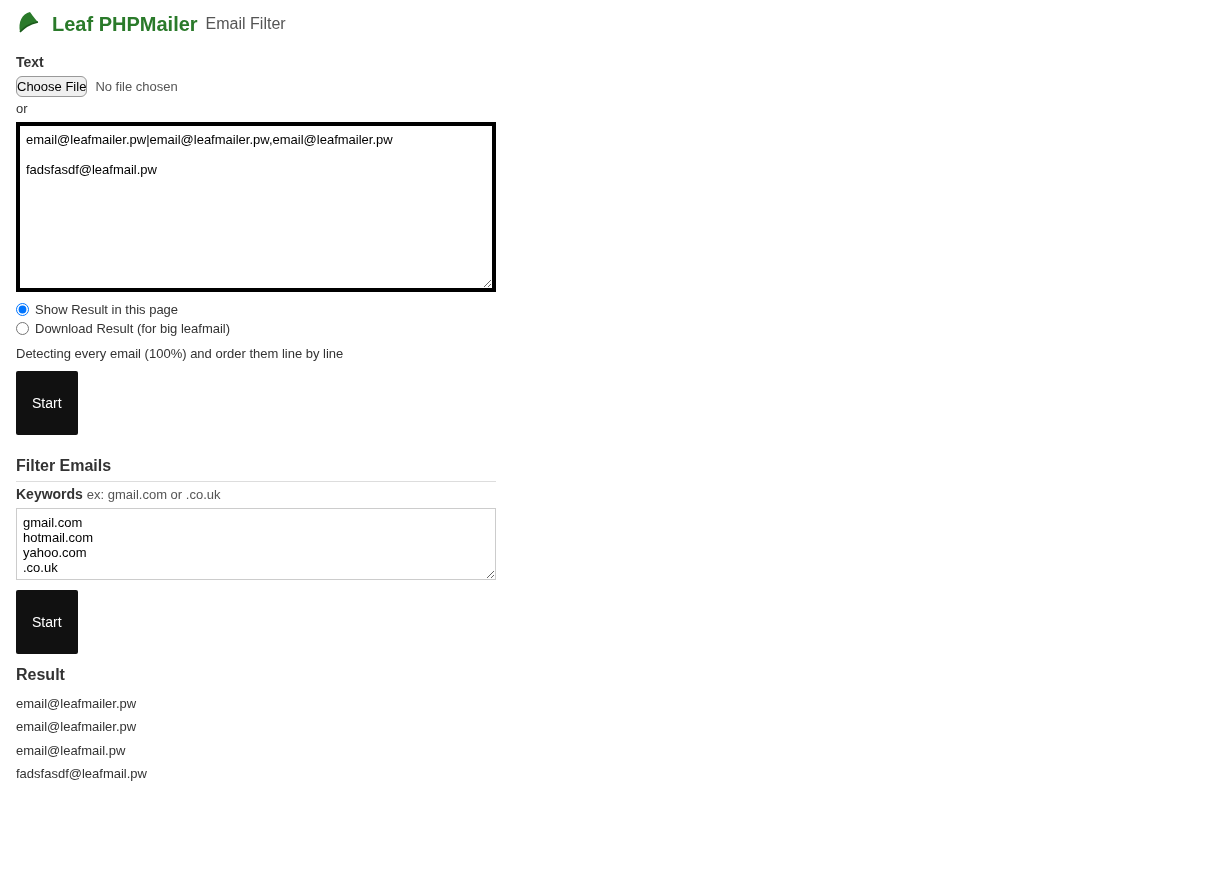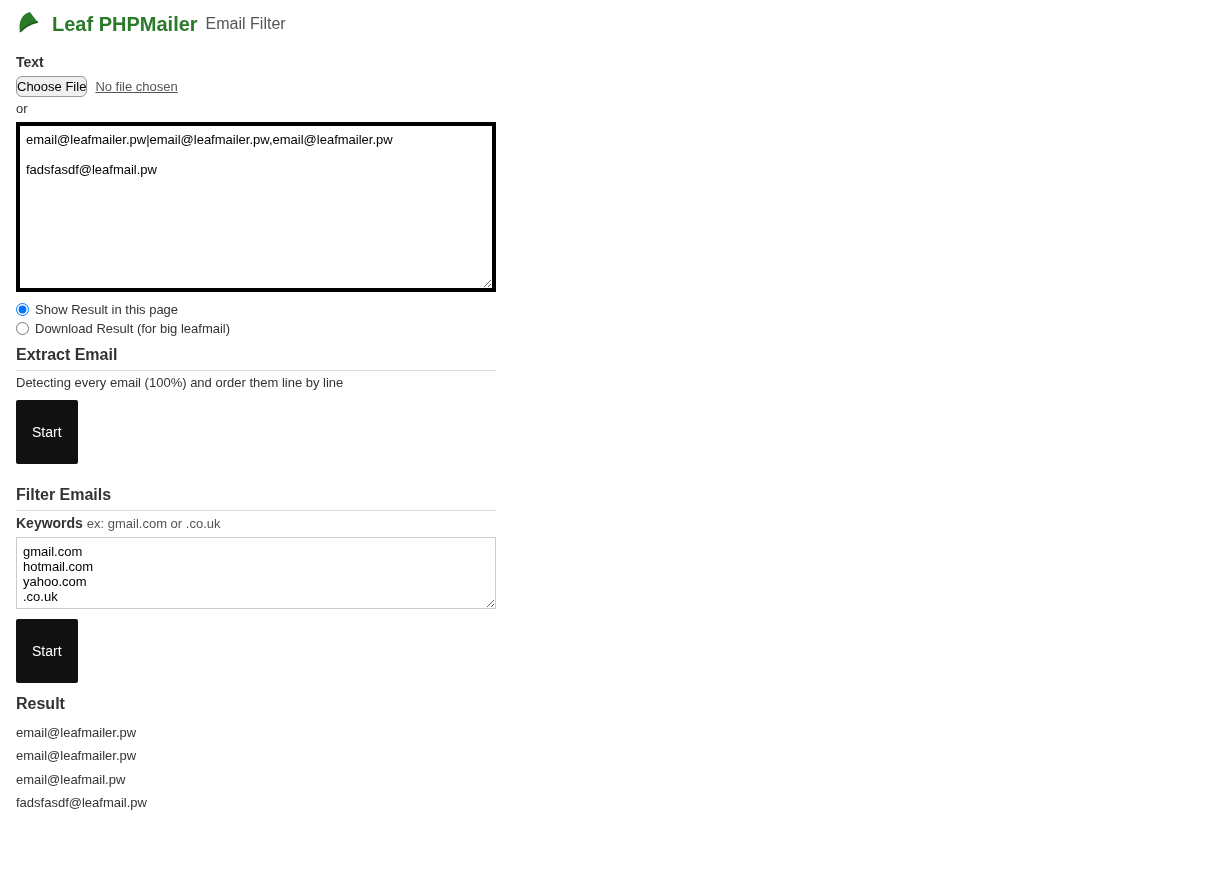--- a/index.html
+++ b/index.html
@@ -59,21 +59,20 @@
       border: 1px solid #999;
       background: #f0f0f0;
       cursor: pointer;
       font-size: 13px;
       border-radius: 6px;
     }
 
     .no-file-text {
       font-size: 13px;
       color: #555;
-      text-decoration: underline;
     }
 
     .or-text {
       margin-bottom: 6px;
       font-size: 13px;
     }
 
     .email-textarea {
       width: 480px;
       height: 170px;
@@ -196,21 +195,20 @@
     <input type="radio" name="result_option" checked="" style="">
     <span>Show Result in this page</span>
   </div>
   <div class="radio-row">
     <input type="radio" name="result_option" style="">
     <span>Download Result (for big leafmail)</span>
   </div>
 </div>
 
 <div>
-  <div class="section-header">Extract Email</div>
   <p class="description-text">Detecting every email (100%) and order them line by line</p>
   <button class="start-btn">Start</button>
 </div>
 
 <div>
   <div class="section-header">Filter Emails</div>
 
   <div style="margin-bottom: 6px;">
     <span class="keywords-label">Keywords</span>
     <span class="keywords-hint">ex: gmail.com or .co.uk</span>

